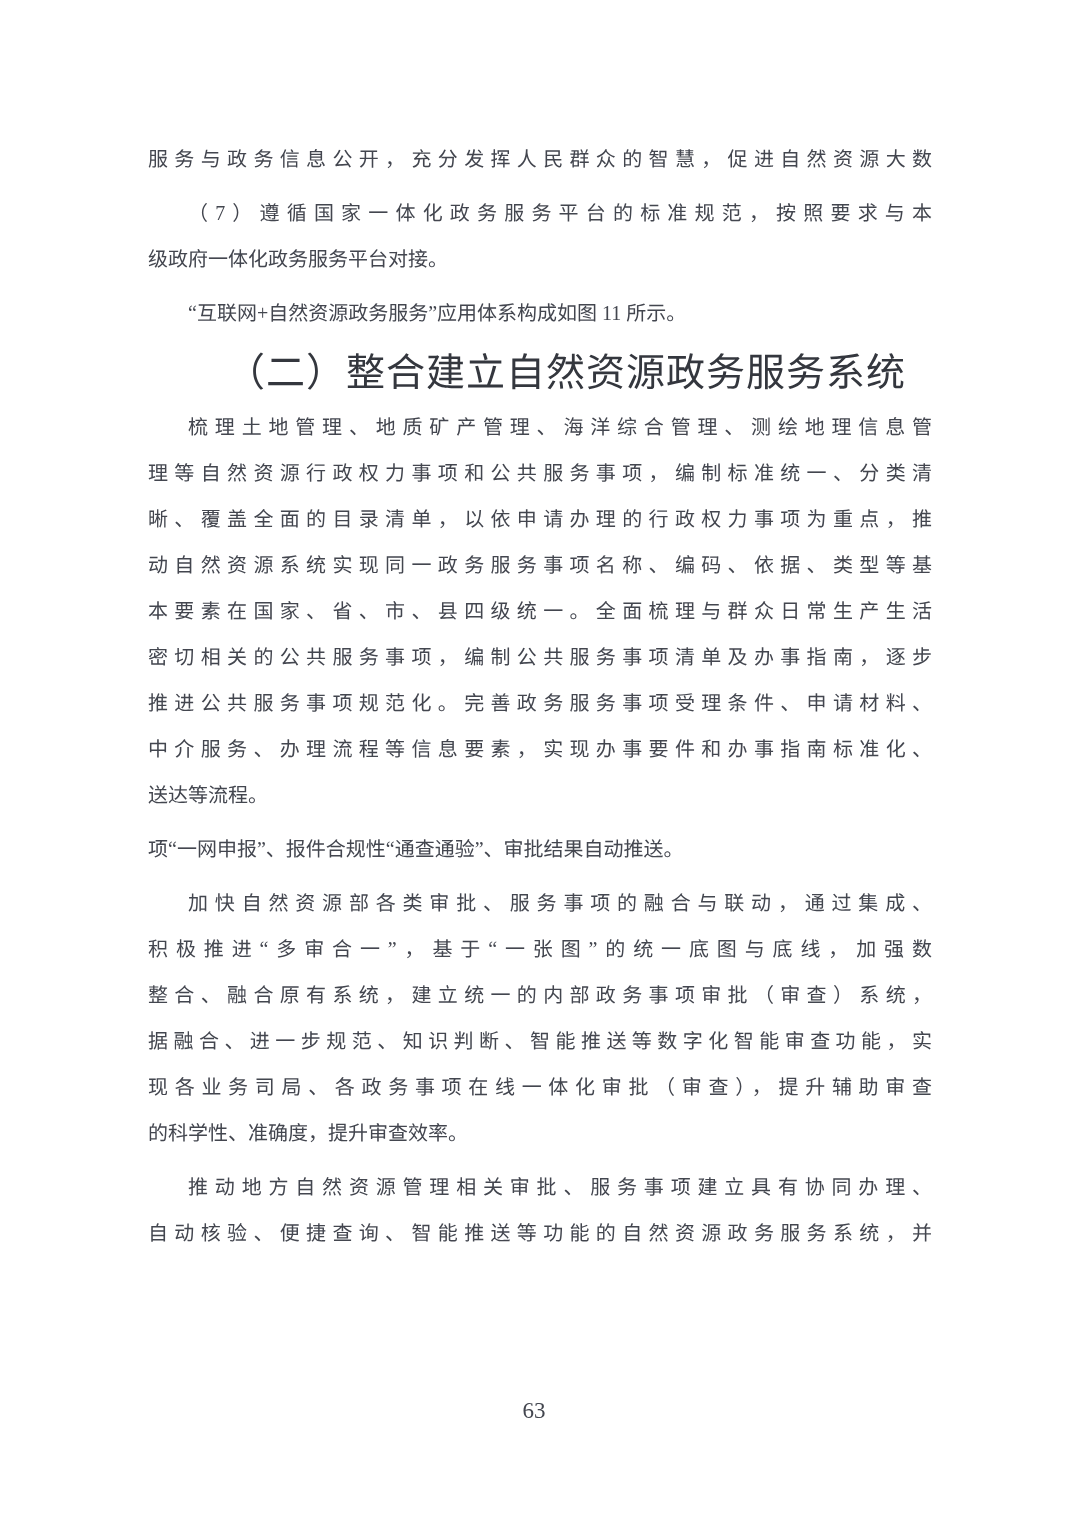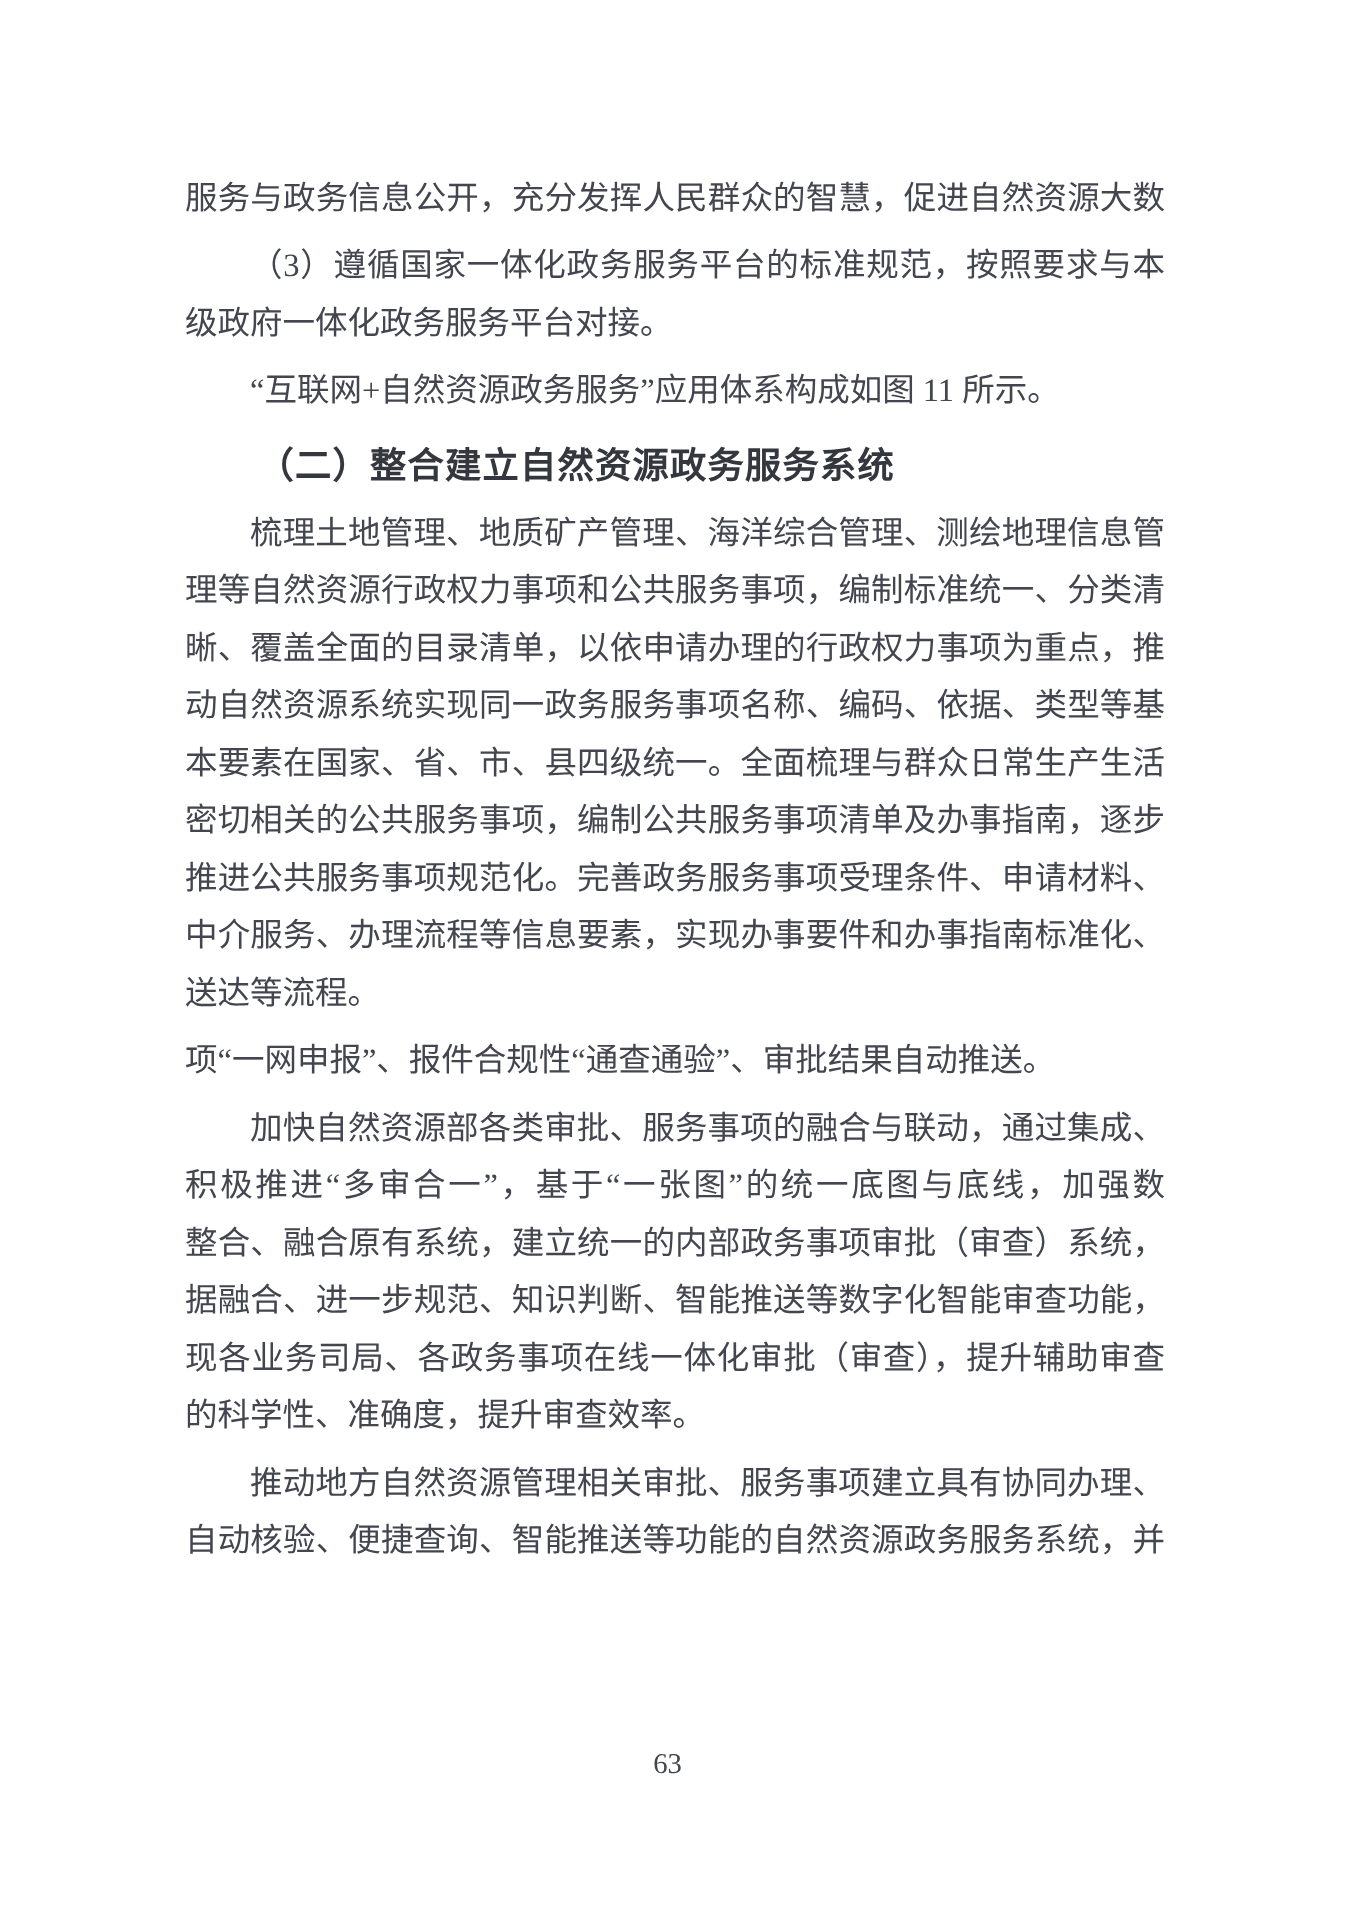--- a/index.html
+++ b/index.html
@@ -17,41 +17,41 @@
     overflow:hidden;
     font-family:"Liberation Serif", serif;
   }
   .content{
     padding:136px 148px 0 148px;
   }
   .block{ margin-top:8px; }
   .block:first-child{ margin-top:0; }
   .block.heading-block{ margin-top:14px; margin-bottom:4px; }
   .line{
-    font-size:26px;
+    font-size:20px;
     height:46px;
     line-height:46px;
     color:var(--ink);
     text-align:justify;
     text-align-last:left;
     text-justify:inter-character;
     white-space:normal;
     overflow:hidden;
   }
   
   .line.fill{
     text-align-last:justify;
   }
   .indent .line.first{
     text-indent:2em;
   }
   .heading-block .line{
     font-family:"Liberation Sans", sans-serif;
-    font-weight:700;
-    font-size:29px;
+    font-weight:400;
+    font-size:39px;
     color:var(--ink-heading);
     letter-spacing:1px;
   }
   .footer{
     position:absolute;
     left:0; right:12px;
     top:1396px;
     text-align:center;
   }
   .page-number{
@@ -65,21 +65,21 @@
 </head>
 <body>
 
 <div class="page">
   <main class="content">
 
   <div class="block para-block">
         <div class="line first fill">服务与政务信息公开，充分发挥人民群众的智慧，促进自然资源大数</div>
       </div>
       <div class="block para-block indent">
-        <div class="line first fill">（3）遵循国家一体化政务服务平台的标准规范，按照要求与本</div>
+        <div class="line first fill">（7）遵循国家一体化政务服务平台的标准规范，按照要求与本</div>
         <div class="line">级政府一体化政务服务平台对接。</div>
       </div>
       <div class="block para-block indent">
         <div class="line first">“互联网+自然资源政务服务”应用体系构成如图 11 所示。</div>
       </div>
       <div class="block heading-block indent">
         <div class="line first">（二）整合建立自然资源政务服务系统</div>
       </div>
       <div class="block para-block indent">
         <div class="line first fill">梳理土地管理、地质矿产管理、海洋综合管理、测绘地理信息管</div>

